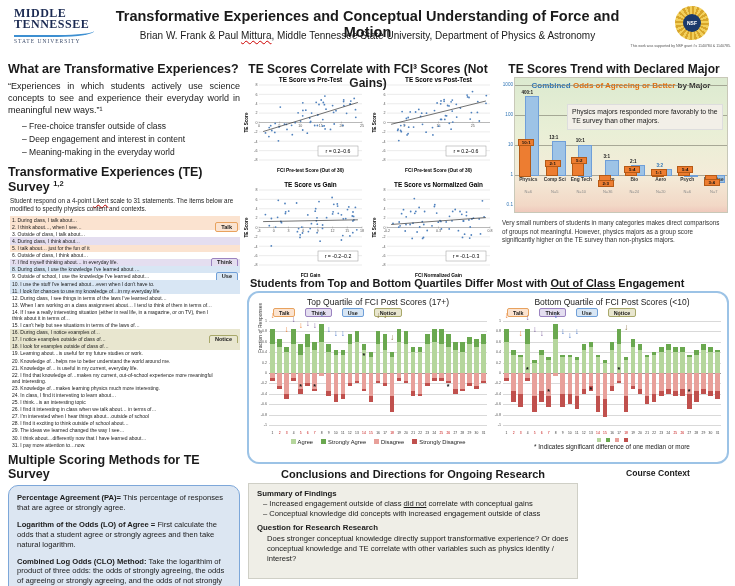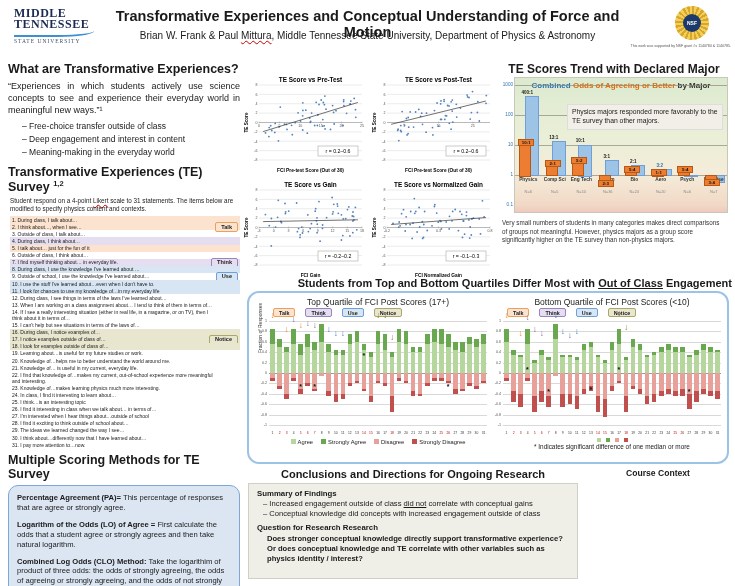--- a/index.html
+++ b/index.html
@@ -34,21 +34,21 @@
   
   .score-box{margin-top:4px;border:1.5px solid #7da7d9;border-radius:10px;background:#dce6f2;
              padding:7px 8px;font-size:7.6px;line-height:1.3;}
   .score-box p{margin:0 0 7px 0;}
   .score-box p:last-child{margin-bottom:0;}
   
   .mid-head{position:absolute;left:244px;top:62px;width:248px;}
   .scatter-grid{position:absolute;left:244px;top:76px;width:250px;display:grid;
                 grid-template-columns:122px 122px;grid-column-gap:6px;grid-row-gap:2px;}
   
-  .q-title{position:absolute;left:250px;top:277px;width:482px;font-size:11px;font-weight:bold;text-align:right;}
+  .q-title{position:absolute;left:250px;top:277px;width:482px;font-size:11px;font-weight:bold;text-align:left;}
   .q-panel{position:absolute;left:247px;top:291px;width:482px;height:173px;border:2px solid #9cc3e6;border-radius:12px;background:#fff;
            display:flex;justify-content:space-between;padding:4px 6px;box-sizing:border-box;}
   .q-chart{width:232px;position:relative;}
   .q-chart h4{margin:0 0 1px 14px;font-size:8.5px;font-weight:normal;text-align:center;color:#222;}
   .q-chips{margin-left:18px;display:flex;gap:10px;}
   .q-chips .chip{position:static;font-size:5.4px;}
   .q-plot{position:relative;margin-left:14px;height:112px;margin-top:2px;}
   .q-ylab{position:absolute;left:-12px;top:34px;transform:rotate(-90deg);transform-origin:left top;
           font-size:5px;color:#333;white-space:nowrap;}
   .q-ynum{position:absolute;left:-13px;width:11px;text-align:right;font-size:3.6px;color:#555;}
@@ -63,21 +63,21 @@
   .q-minileg{margin-left:14px;margin-top:2px;display:flex;justify-content:center;gap:5px;}
   .q-minileg i{width:4px;height:4px;display:block;}
   .q-arrow{position:absolute;font-size:8.5px;font-weight:bold;line-height:8px;}
   .q-star{position:absolute;font-size:7px;font-weight:bold;color:#111;}
   
   .concl-head{position:absolute;left:248px;top:468px;width:330px;font-size:11px;font-weight:bold;text-align:center;}
   .concl-box{position:absolute;left:248px;top:483px;width:330px;height:96px;background:#efeee7;border:1px solid #cfcfc6;
              padding:5px 8px;box-sizing:border-box;font-size:7.6px;line-height:1.32;}
   .concl-box .lbl{font-weight:bold;font-size:7.8px;margin:0;}
   .concl-box .bullet{margin-left:6px;}
-  .concl-box .qtext{margin-left:10px;font-weight:bold;}
+  .concl-box .qtext{margin-left:10px;}
   .u{text-decoration:underline;}
   
   .right-head{position:absolute;left:498px;top:62px;width:232px;}
   .odds-wrap{position:absolute;left:498px;top:77px;width:232px;}
   .odds-chart{position:relative;margin-left:16px;width:212px;height:134px;
       background:linear-gradient(#dcead0 0%,#e9efd6 40%,#f4ecd9 72%,#f2d8c6 95%,#efc9bc 100%);
       border:1px solid #c8c8b8;}
   .odds-grid{position:absolute;left:0;right:0;height:1px;background:#8a8a7a;opacity:.7;}
   .odds-ynum{position:absolute;width:14px;text-align:right;font-size:4.6px;color:#2e74b5;left:-16px;}
   .odds-title{position:absolute;left:0;right:0;top:3px;text-align:center;font-size:8px;font-weight:bold;}
@@ -159,20 +159,21 @@
         <div class="srow" style="">31. I pay more attention to…now.</div>
       </div>
     <div class="h-left" style="margin-top:5px;">Multiple Scoring Methods for TE Survey</div>
     <div class="score-box" id="score-box">
         <p><b>Percentage Agreement (PA)=</b> This percentage of responses that are agree or strongly agree.</p>
         <p><b>Logarithm of the Odds (LO) of Agree =</b> First calculate the odds that a student agree or strongly agrees and then take natural logarithm.</p>
         <p><b>Combined Log Odds (CLO) Method:</b> Take the logarithim of product of three odds: the odds of strongly agreeing, the odds of agreeing or strongly agreeing, and the odds of not strongly disagreeing.</p>
       </div>
   </div>
 
+  <div class="mid-head h-mid">TE Scores Correlate with FCI³ Scores (Not Gains)</div>
   <div class="scatter-grid" id="scatter-grid">
       <div><svg width="122" height="99" viewBox="0 0 122 99">
           <text x="66.5" y="6" font-size="6.4" font-weight="bold" text-anchor="middle">TE Score vs Pre-Test</text>
           <line x1="15" y1="84" x2="118" y2="84" stroke="#c9c9c9" stroke-width="0.35"></line>
           <text x="13.5" y="85.3" font-size="3.6" text-anchor="end" fill="#555">-8</text>
           <line x1="15" y1="74.625" x2="118" y2="74.625" stroke="#c9c9c9" stroke-width="0.35"></line>
           <text x="13.5" y="75.925" font-size="3.6" text-anchor="end" fill="#555">-6</text>
           <line x1="15" y1="65.25" x2="118" y2="65.25" stroke="#c9c9c9" stroke-width="0.35"></line>
           <text x="13.5" y="66.55" font-size="3.6" text-anchor="end" fill="#555">-4</text>
           <line x1="15" y1="55.875" x2="118" y2="55.875" stroke="#c9c9c9" stroke-width="0.35"></line>

